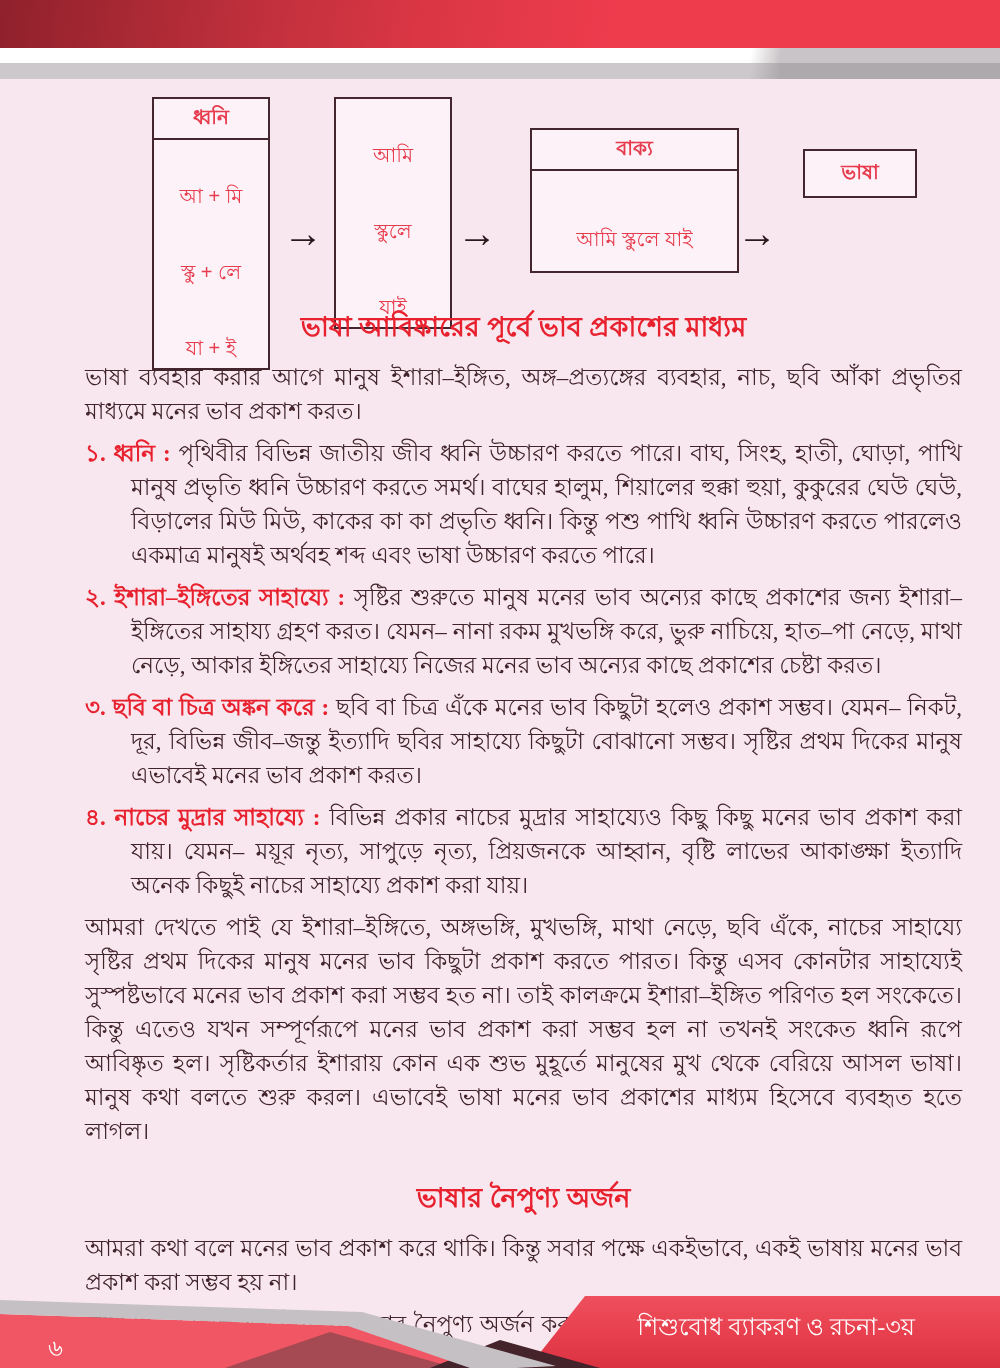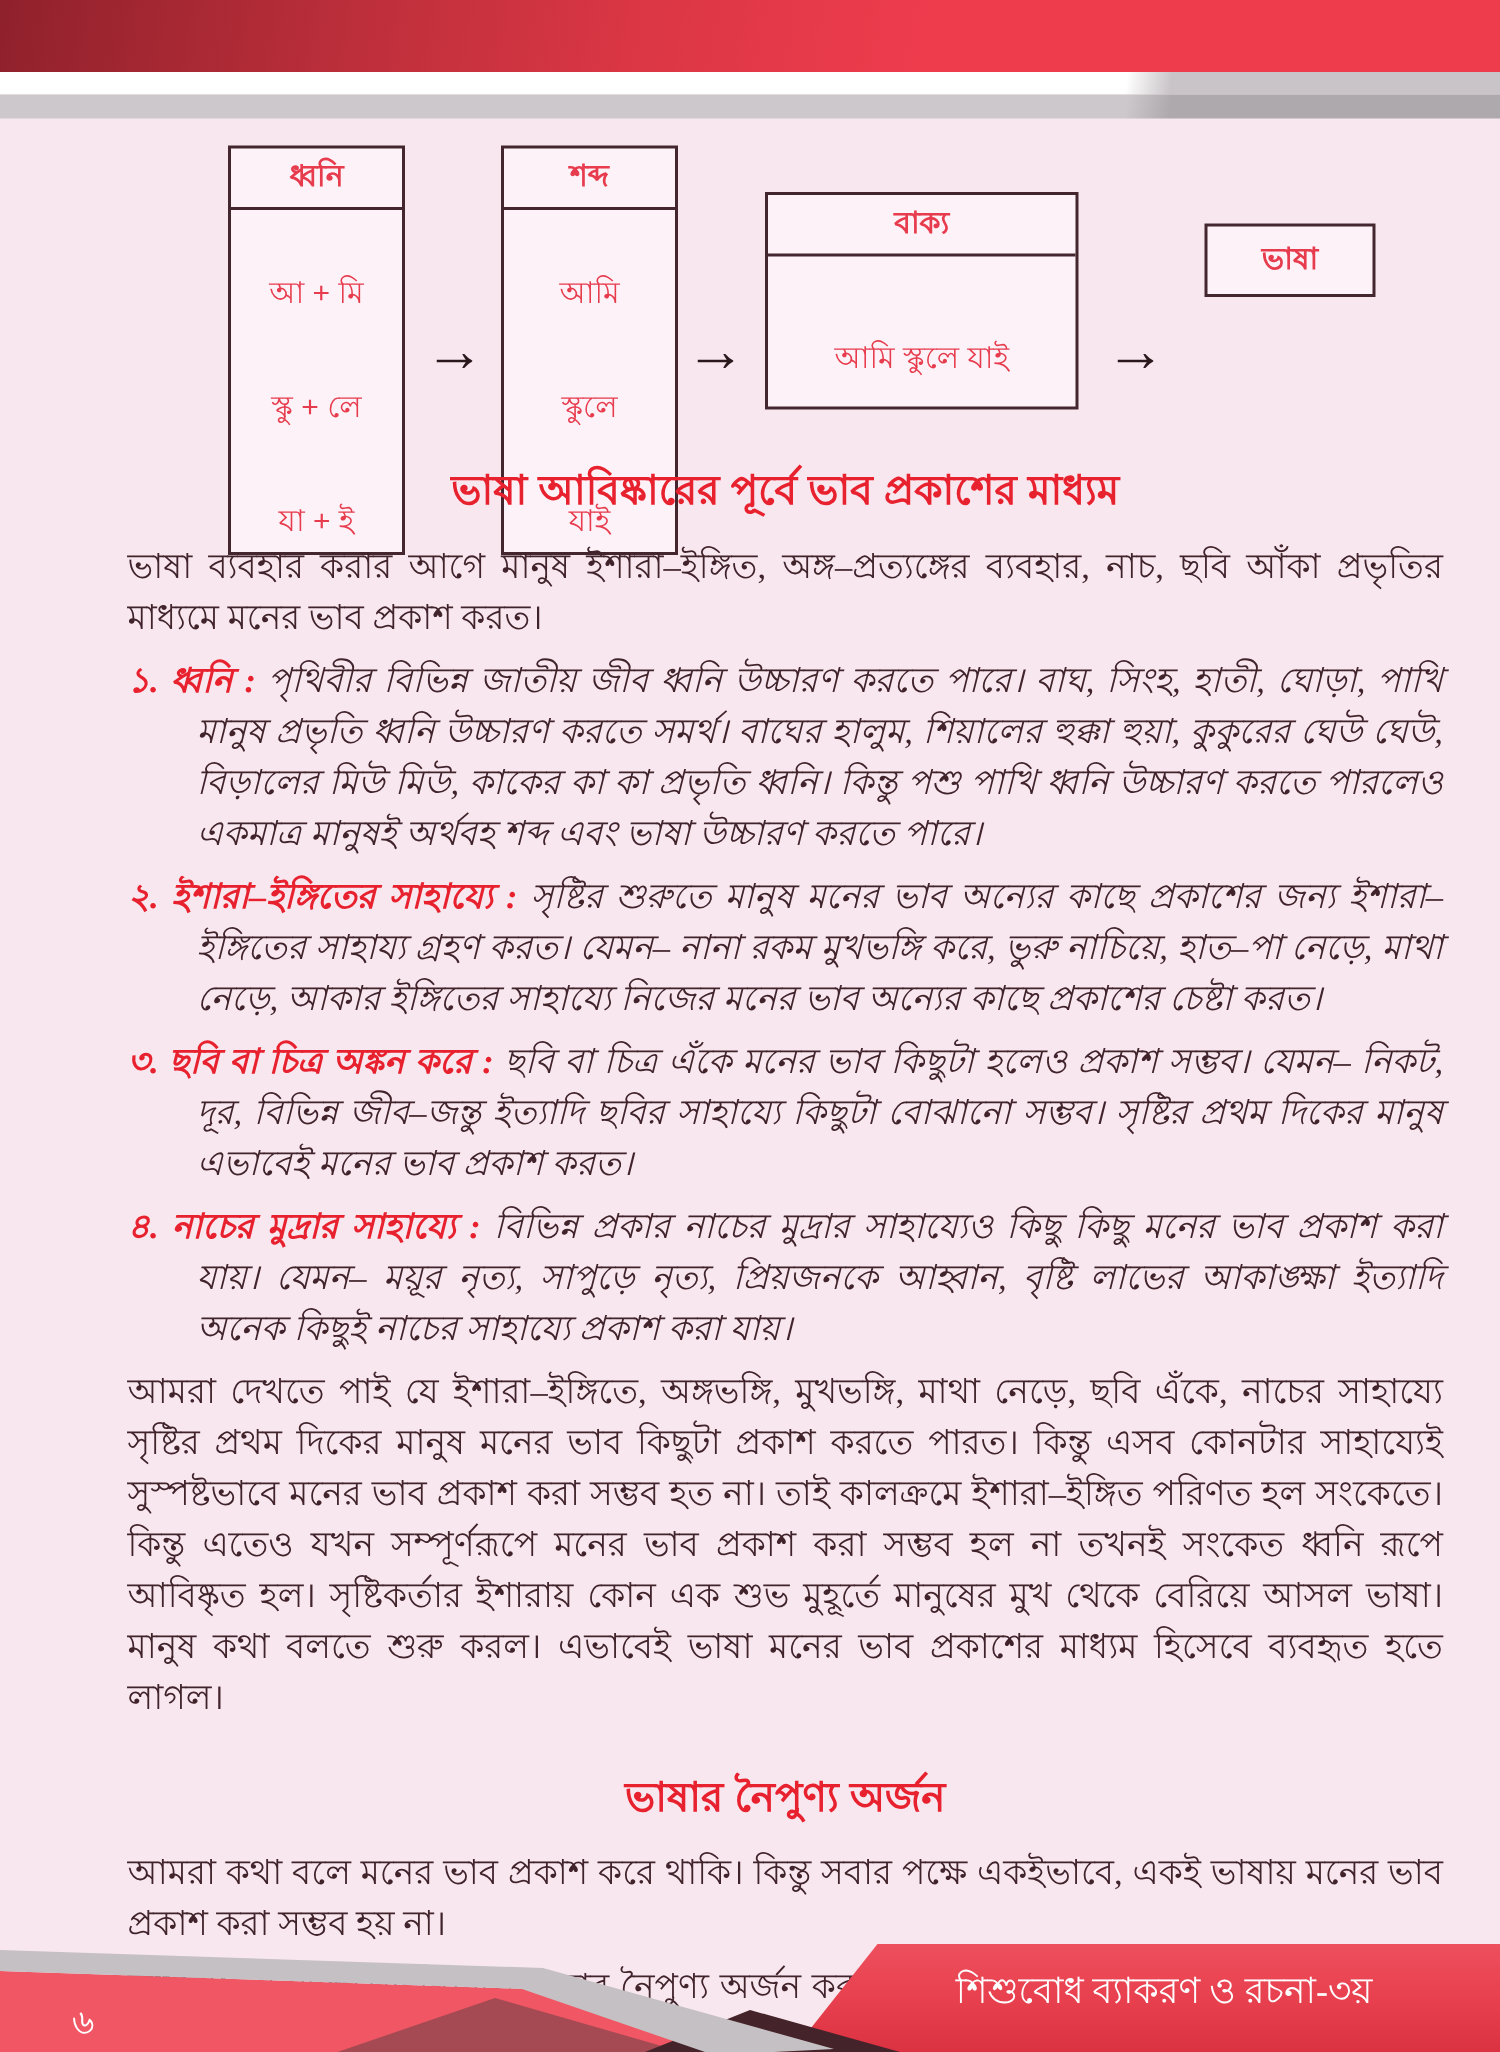--- a/index.html
+++ b/index.html
@@ -18,36 +18,36 @@
     background:linear-gradient(100deg,#cdc8cb 0%,#cdc8cb 75%,#aeა9ac 78%,#aea9ac 100%);
     background:linear-gradient(100deg,#cdc8cb 0%,#cdc8cb 75%,#aea9ac 78%,#aea9ac 100%);}
   
   .diagram{position:absolute;left:0;top:79px;width:1000px;height:195px;}
   .dbox{position:absolute;border:2px solid #44262e;background:#fdf2f7;color:#e73c4e;
         font-size:20px;text-align:center;font-family:"Liberation Sans","DejaVu Sans",sans-serif;}
   .dbox .dtitle{border-bottom:2px solid #44262e;padding:3px 2px;font-weight:bold;}
   .dbox .dline{padding:2px 0;line-height:36px;margin-top:36px;}
   .dbox1{left:152px;top:18px;width:114px;}
   .dbox2{left:334px;top:18px;width:114px;}
-  .dbox3{left:510px;top:49px;width:205px;}
+  .dbox3{left:530px;top:49px;width:205px;}
   .dbox3 .dline{line-height:40px;padding:12px;}
   .dbox4{left:803px;top:70px;width:110px;}
   .dbox4 .dtitle-only{padding:6px 2px;font-weight:bold;border-radius:25px;}
   .darrow{position:absolute;top:135px;width:50px;height:44px;color:#2b181d;
           font-size:40px;line-height:40px;text-align:center;}
   .darrow1{left:278px;}
   .darrow2{left:452px;}
   .darrow3{left:732px;}
   
   .content{position:absolute;left:85px;top:278px;width:877px;}
   .h-red{color:#e8212f;font-weight:bold;font-size:27px;text-align:center;margin:28px 0 10px 0;
          font-family:Liberation Sans, sans-serif;}
   .para{font-size:23px;line-height:34px;text-align:justify;margin:0 0 8px 0;}
   .item{font-size:23px;line-height:34px;text-align:justify;margin:0 0 8px 0;
-        padding-left:46px;text-indent:-46px;font-style:italic;}
+        padding-left:46px;text-indent:-46px;}
   .red{color:#e8212f;font-weight:bold;}
   
   .footer{position:absolute;left:0;top:1288px;width:1000px;height:80px;}
   .ribbon{position:absolute;left:0;top:0;width:1000px;height:80px;
           background:linear-gradient(180deg,#ef5361 0%,#e8404e 55%,#db3241 100%);
           clip-path:polygon(585px 8px,1000px 8px,1000px 80px,528px 80px);}
   .ribbon-label{position:absolute;left:555px;top:20px;width:360px;text-align:right;
           color:#ffffff;font-size:24px;font-family:Liberation Serif, serif;}
   .corner-red{position:absolute;left:0;top:0;width:640px;height:80px;background:#f05663;
           clip-path:polygon(0 26px,352px 38px,540px 80px,0 80px);}
@@ -69,21 +69,20 @@
 
 <div class="diagram">
   <div class="dbox dbox1">
     <div class="dtitle">ধ্বনি</div>
     <div class="dline">আ + মি</div>
     <div class="dline">স্কু + লে</div>
     <div class="dline">যা + ই</div>
   </div>
   <div class="darrow darrow1">→</div>
   <div class="dbox dbox2">
-    <div class="dtitle">শব্দ</div>
     <div class="dline">আমি</div>
     <div class="dline">স্কুলে</div>
     <div class="dline">যাই</div>
   </div>
   <div class="darrow darrow2">→</div>
   <div class="dbox dbox3">
     <div class="dtitle">বাক্য</div>
     <div class="dline">আমি স্কুলে যাই</div>
   </div>
   <div class="darrow darrow3">→</div>

